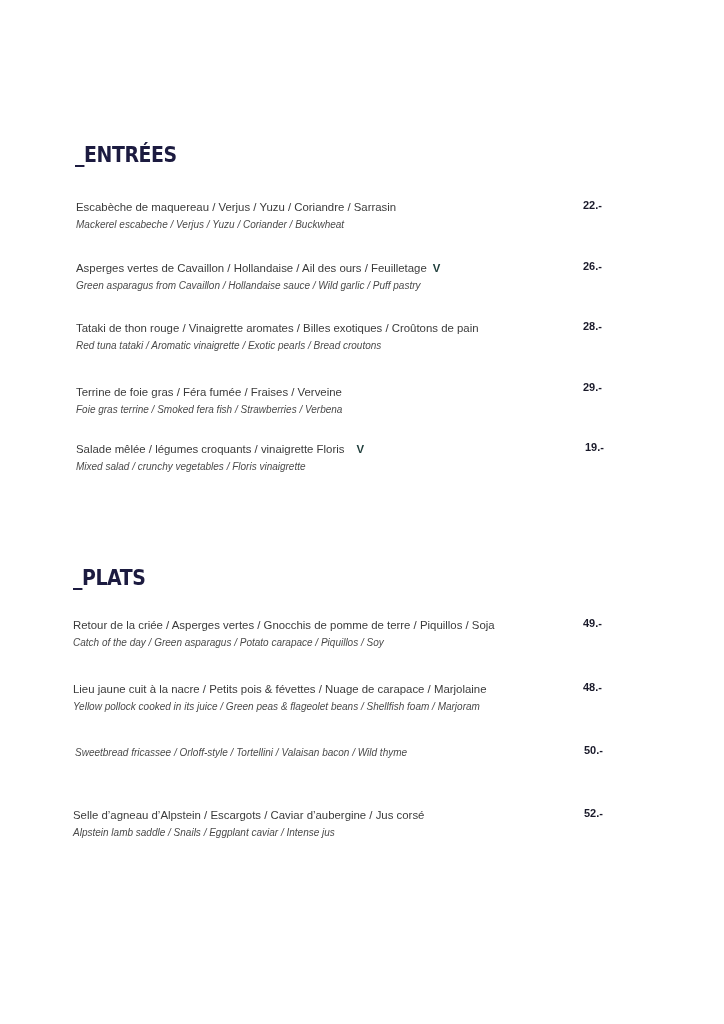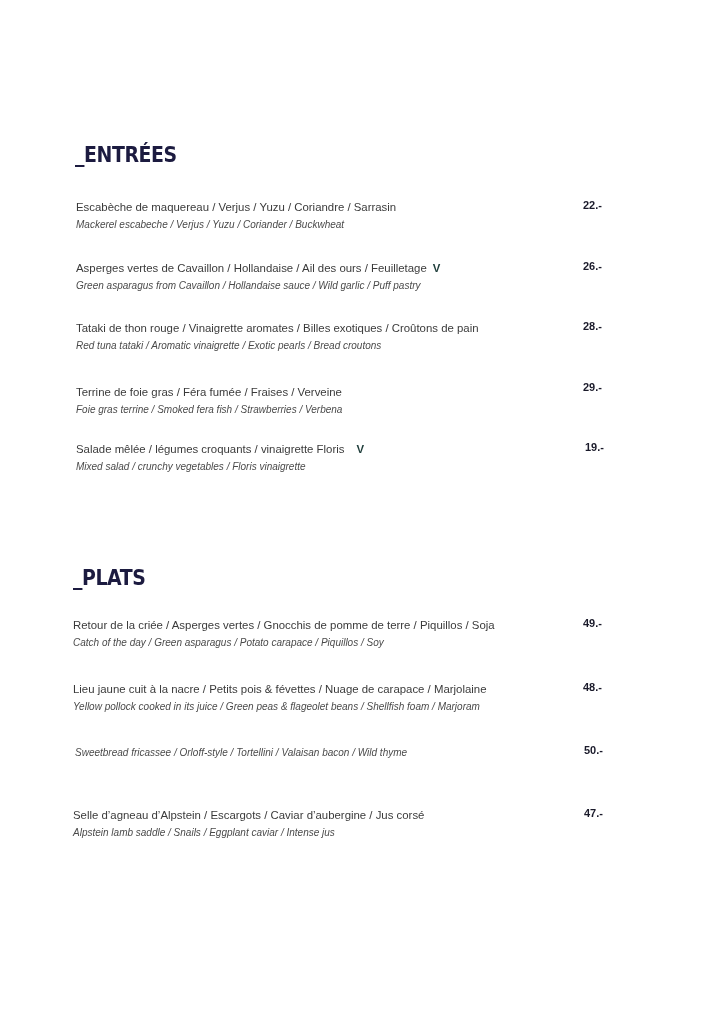--- a/index.html
+++ b/index.html
@@ -102,13 +102,13 @@
 
 <div class="item" style="left:75px; top:744px;">
   <div class="en">Sweetbread fricassee / Orloff-style / Tortellini / Valaisan bacon / Wild thyme</div>
 </div>
 <div class="price" style="left:584px; top:744px;">50.-</div>
 
 <div class="item" style="left:73px; top:807px;">
   <div class="fr"><span>Selle d’agneau d’Alpstein / Escargots / Caviar d’aubergine / Jus corsé</span></div>
   <div class="en">Alpstein lamb saddle / Snails / Eggplant caviar / Intense jus</div>
 </div>
-<div class="price" style="left:584px; top:807px;">47.-</div>
+<div class="price" style="left:584px; top:807px;">52.-</div>
 
 </body></html>

